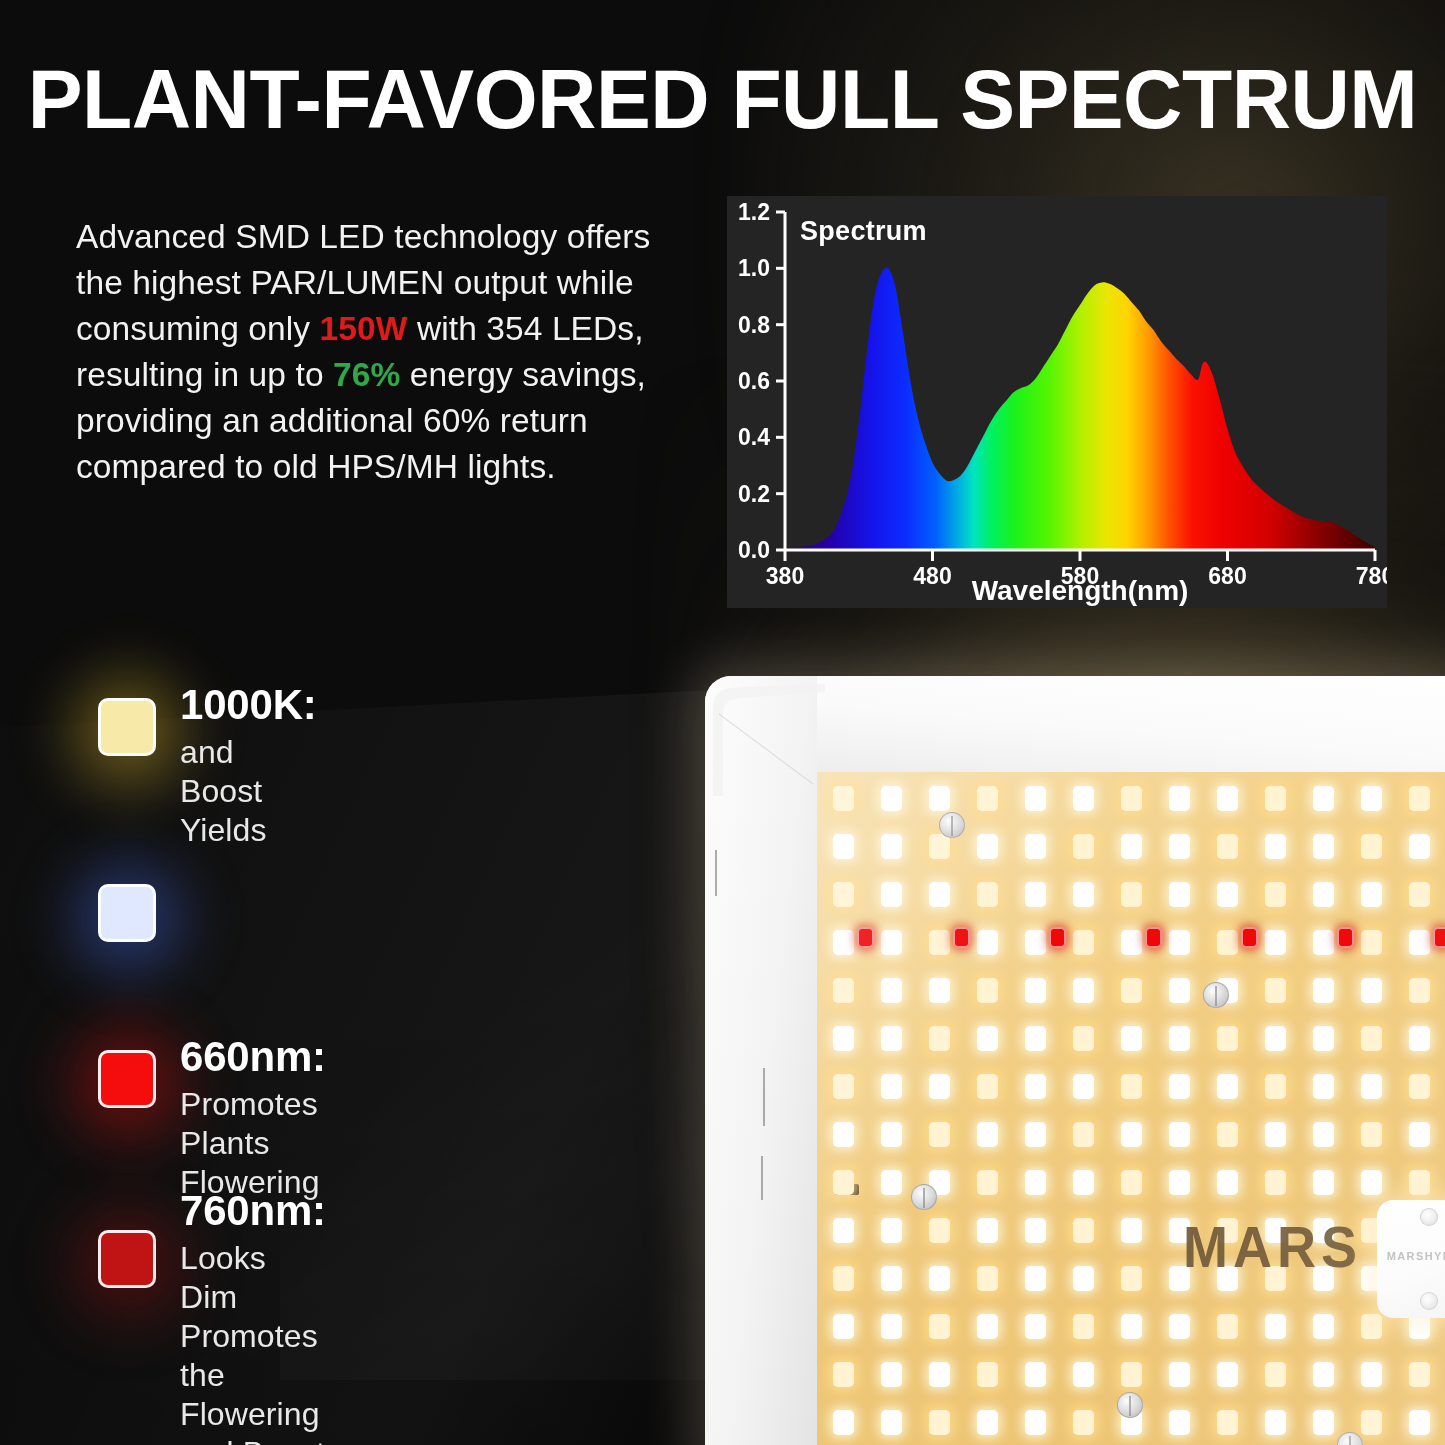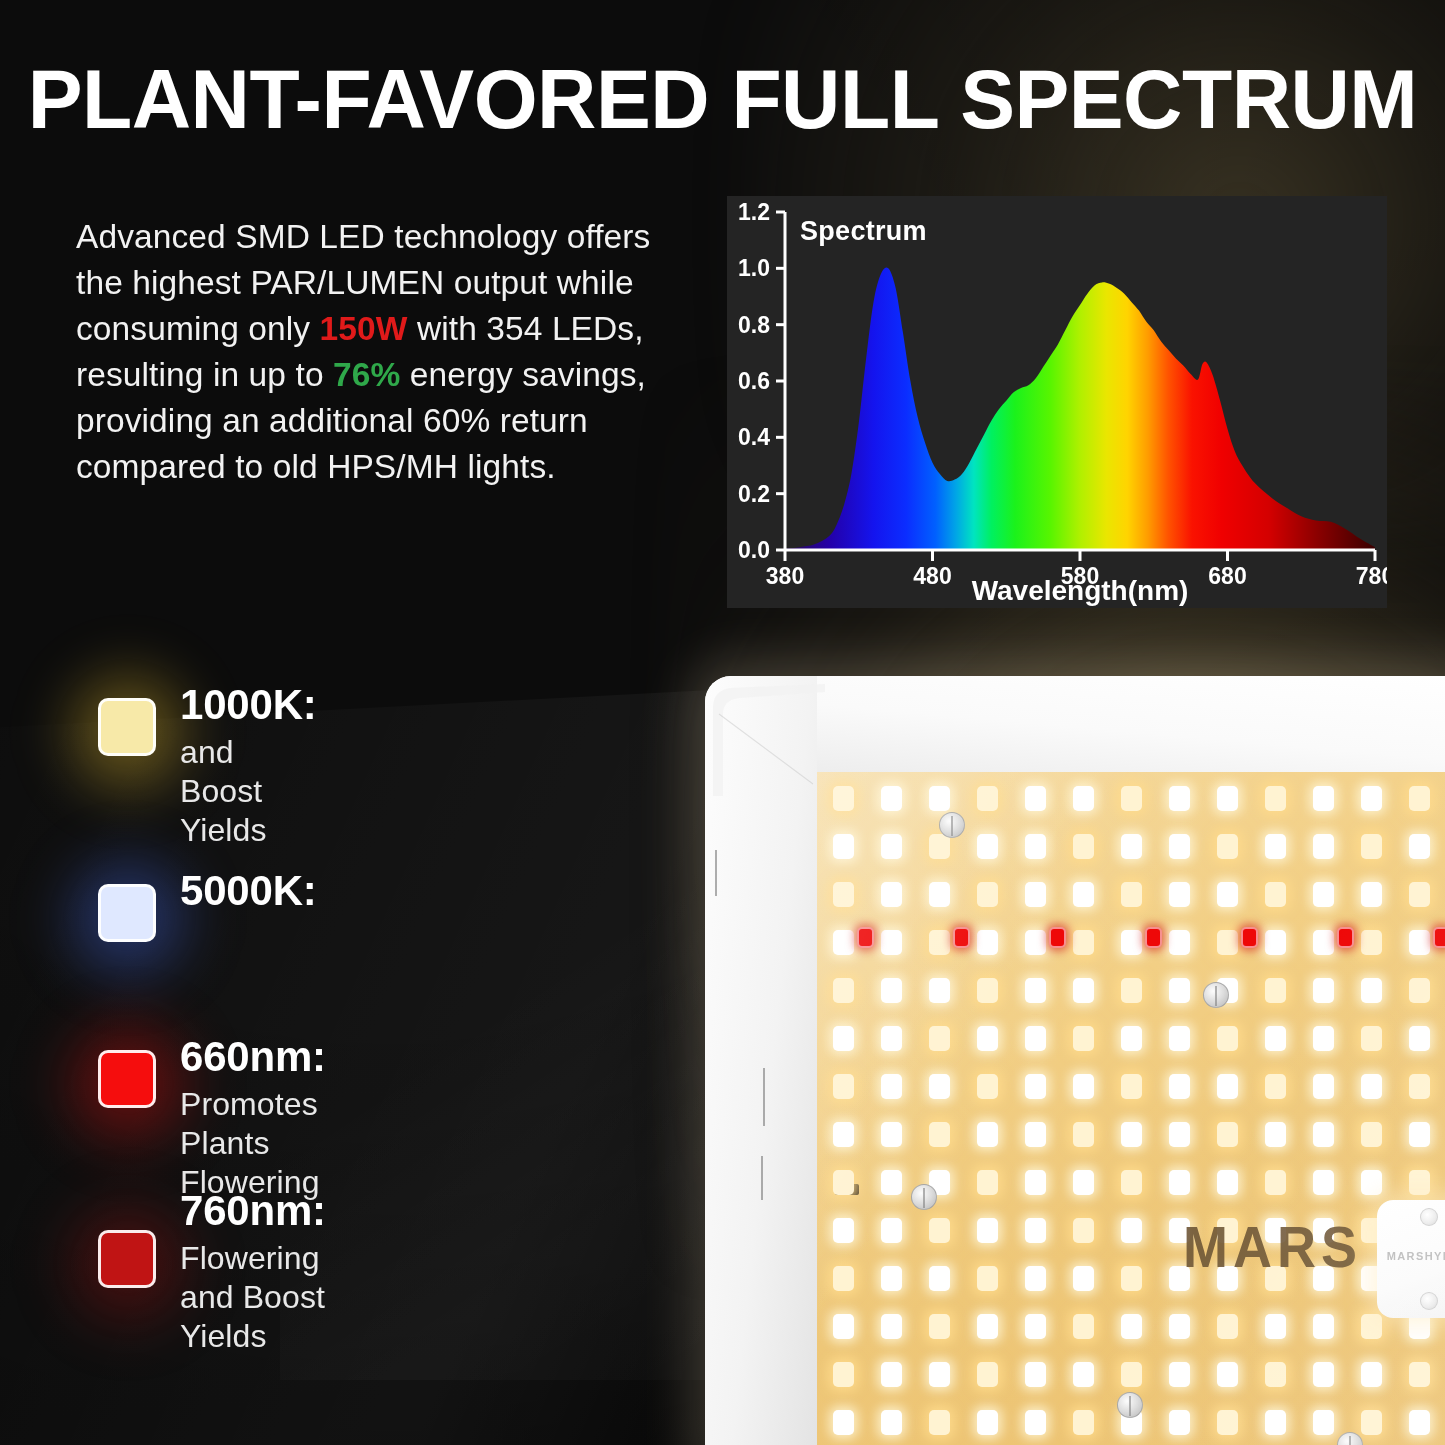--- a/index.html
+++ b/index.html
@@ -435,21 +435,20 @@
       </div>
     </div>
   </div>
 
   <div class="spec-item" style="left:76px; top:866px;">
     <div class="swatch-wrap">
       <div class="swatch-glow" id="glow1" style="background: radial-gradient(circle, rgba(60, 92, 200, 0.6) 0%, rgba(0, 0, 0, 0) 70%);"></div>
       <div class="swatch" id="sw1" style="background: rgb(223, 232, 255);"></div>
     </div>
     <div class="spec-text">
-      <div class="spec-title">5000K:</div>
     </div>
   </div>
 
   <div class="spec-item" style="left:76px; top:1032px;">
     <div class="swatch-wrap">
       <div class="swatch-glow" id="glow2" style="background: radial-gradient(circle, rgba(196, 14, 14, 0.58) 0%, rgba(0, 0, 0, 0) 70%);"></div>
       <div class="swatch" id="sw2" style="background: rgb(245, 13, 13);"></div>
     </div>
     <div class="spec-text">
       <div class="spec-title">660nm:</div>
@@ -460,20 +459,21 @@
   </div>
 
   <div class="spec-item" style="left:76px; top:1186px;">
     <div class="swatch-wrap" style="top:26px;">
       <div class="swatch-glow" id="glow3" style="background: radial-gradient(circle, rgba(150, 16, 16, 0.5) 0%, rgba(0, 0, 0, 0) 70%);"></div>
       <div class="swatch" id="sw3" style="background: rgb(192, 20, 20);"></div>
     </div>
     <div class="spec-text">
       <div class="spec-title">760nm:</div>
       <div class="spec-desc">
+        <div>Looks Dim Promotes the</div>
         <div>Flowering and Boost Yields</div>
       </div>
     </div>
   </div>
 
   <div class="panel">
     <div class="panel-frame"></div>
     <div class="panel-top-edge"></div>
     <div class="panel-bevel"></div>
     <svg class="panel-bevel-diag" viewBox="0 0 112 112">

